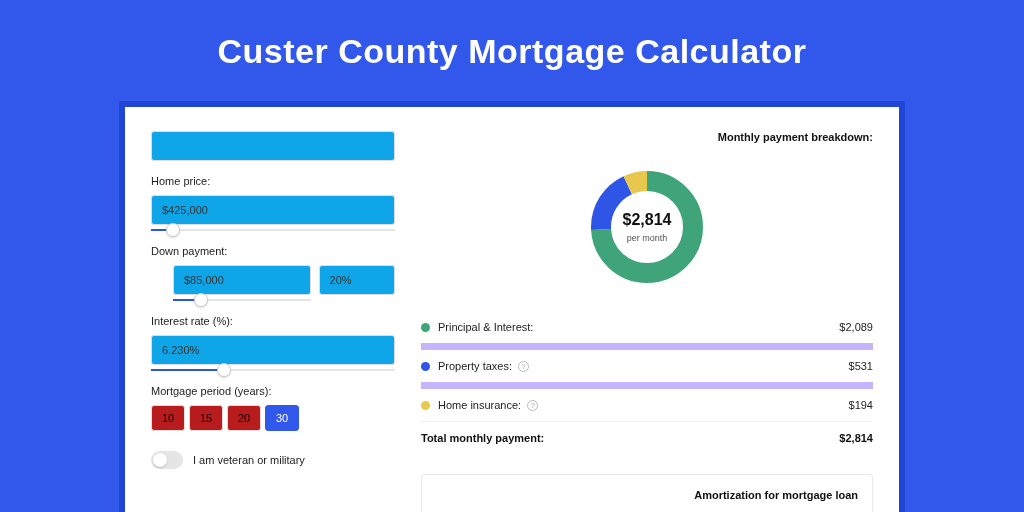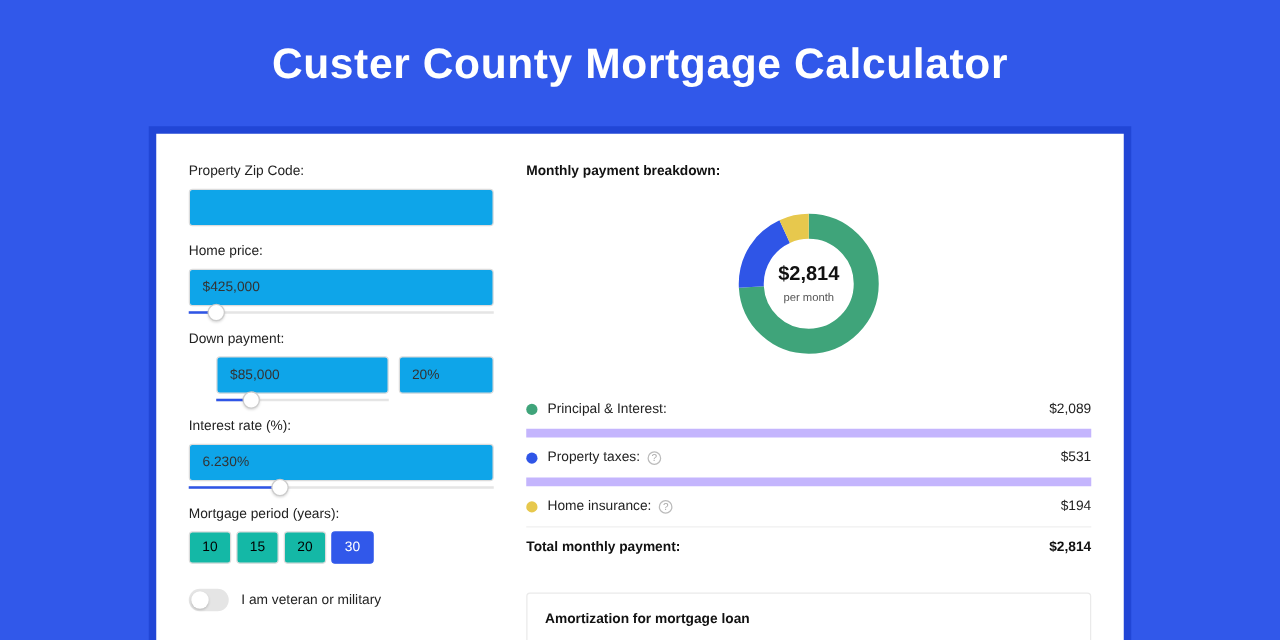--- a/index.html
+++ b/index.html
@@ -75,21 +75,21 @@
     gap: 8px;
   }
   .row2 .wide { flex: 1.8; padding-left: 22px; }
   .row2 .narrow { flex: 1; }
   .period-btns { display: flex; gap: 4px; }
   .pbtn {
     width: 34px;
     height: 26px;
     border: 1px solid #dcdcdc;
     border-radius: 3px;
-    background: #14b8a6;
+    background: #b91c1c;
     font-size: 11px;
     display: flex;
     align-items: center;
     justify-content: center;
     cursor: pointer;
   }
   .pbtn.sel {
     background: #3158ea;
     border-color: #3158ea;
     color: #fff;
@@ -103,21 +103,21 @@
   }
   .toggle::after {
     content: "";
     position: absolute;
     width: 14px; height: 14px;
     background: #fff;
     border-radius: 50%;
     top: 2px; left: 2px;
     box-shadow: 0 1px 2px rgba(0,0,0,0.2);
   }
-  .section-hd { font-size: 11px; font-weight: 700; color: #111; margin-bottom: 10px; }
+  .section-hd { font-size: 11px; font-weight: 700; color: #111; margin-bottom: 10px; text-align: right; }
   .donut-wrap {
     display: flex;
     align-items: center;
     justify-content: center;
     padding: 14px 0 24px 0;
   }
   .donut {
     position: relative;
     width: 120px;
     height: 120px;
@@ -176,21 +176,20 @@
 <div class="hero">
   <h1>Custer County Mortgage Calculator</h1>
 </div>
 
 <div class="panel-wrap">
   <div class="panel">
 
     <div class="left-col">
 
       <div class="fld">
-        <div class="fld-label">Property Zip Code:</div>
         <input class="txt-input" value="" style="">
       </div>
 
       <div class="fld">
         <div class="fld-label">Home price:</div>
         <input class="txt-input" value="$425,000" style="">
         <div class="slider-track">
           <div class="slider-fill" style="width:9%"></div>
           <div class="slider-handle" style="left:9%"></div>
         </div>

